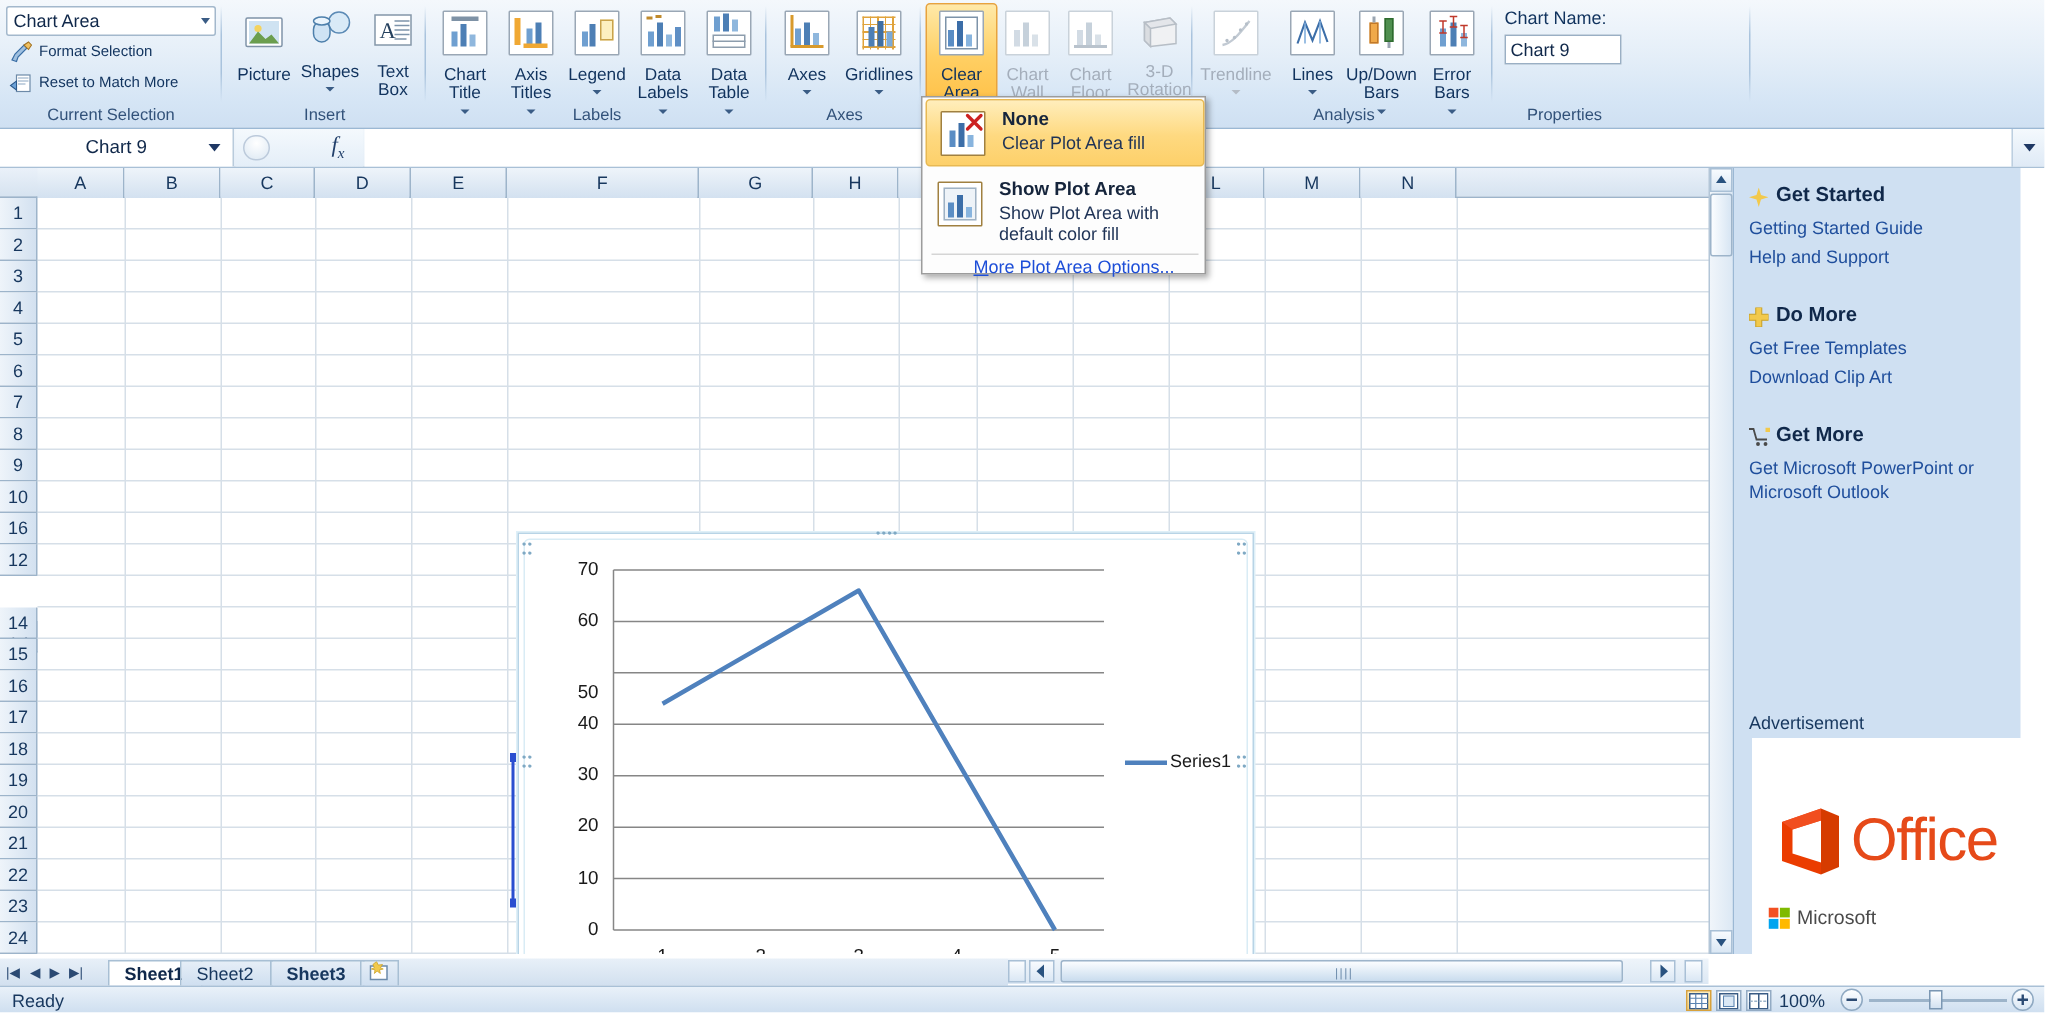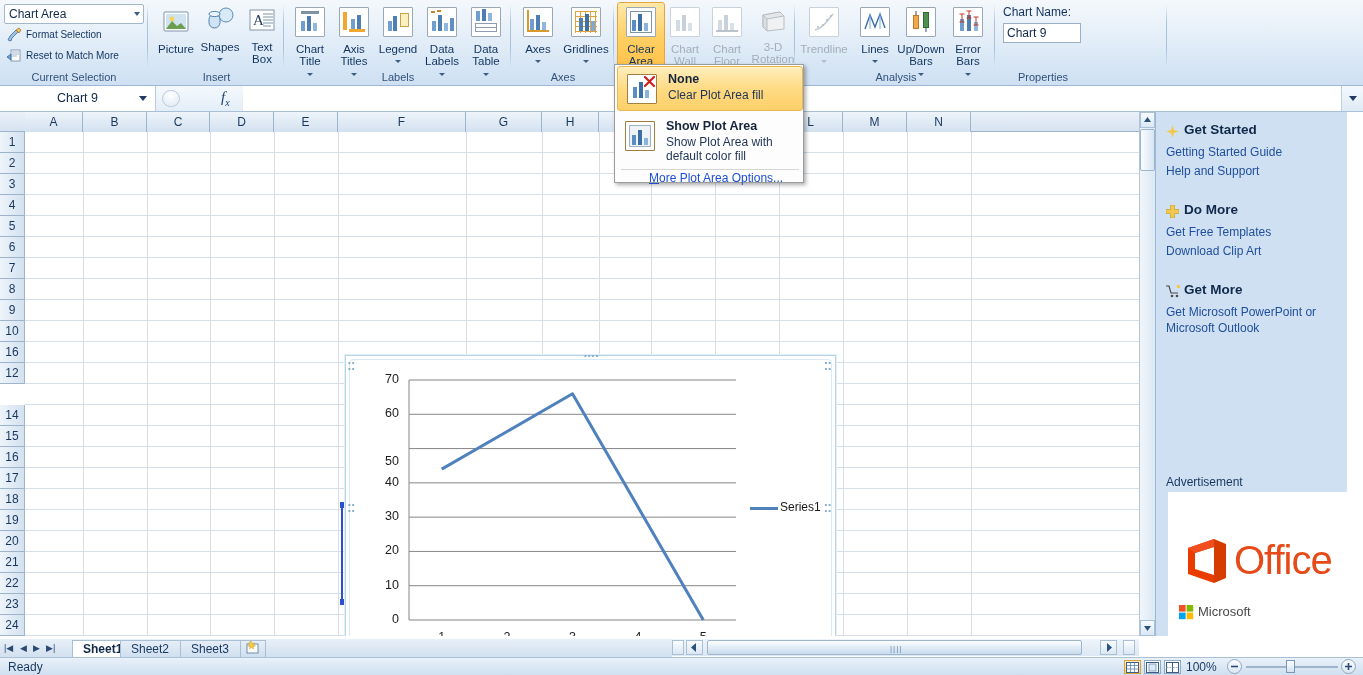--- a/index.html
+++ b/index.html
@@ -813,21 +813,21 @@
 <div id="sheetbar">
   <div id="navbtns">
     <span class="navarrow" style="left:2px;">|◀</span>
     <span class="navarrow" style="left:18px;">◀</span>
     <span class="navarrow" style="left:31px;">▶</span>
     <span class="navarrow" style="left:44px;">▶|</span>
   </div>
   <div id="tabs-holder">
       <div class="stab active" style="left: 72px;">Sheet1</div>
       <div class="stab" style="left: 120px;">Sheet2</div>
-      <div class="stab" style="left: 180px;">Sheet3</div>
+      <div class="stab" style="left: 180px; font-weight: bold;">Sheet3</div>
       <div class="stab" style="left: 240px; width: 26px; padding: 0px 4px;"><svg width="16" height="13" viewBox="0 0 16 13">
           <rect x="2" y="3" width="11" height="9" fill="#fff" stroke="#6c8bab"></rect>
           <path d="M6 0 l1.2 2.4 L10 2 L8.6 4.2 L10.5 5 L8 5.6 L8.6 8 L6.4 6.4 L4.6 8 L5 5.6 L2.6 5 L4.6 4.2 L3.6 2z" fill="#f2c94c" stroke="#c9a227" stroke-width="0.5"></path>
         </svg></div>
     </div>
 </div>
 
 <div id="statusbar">
   <div id="status-text">Ready</div>
   <div id="viewbtns">

